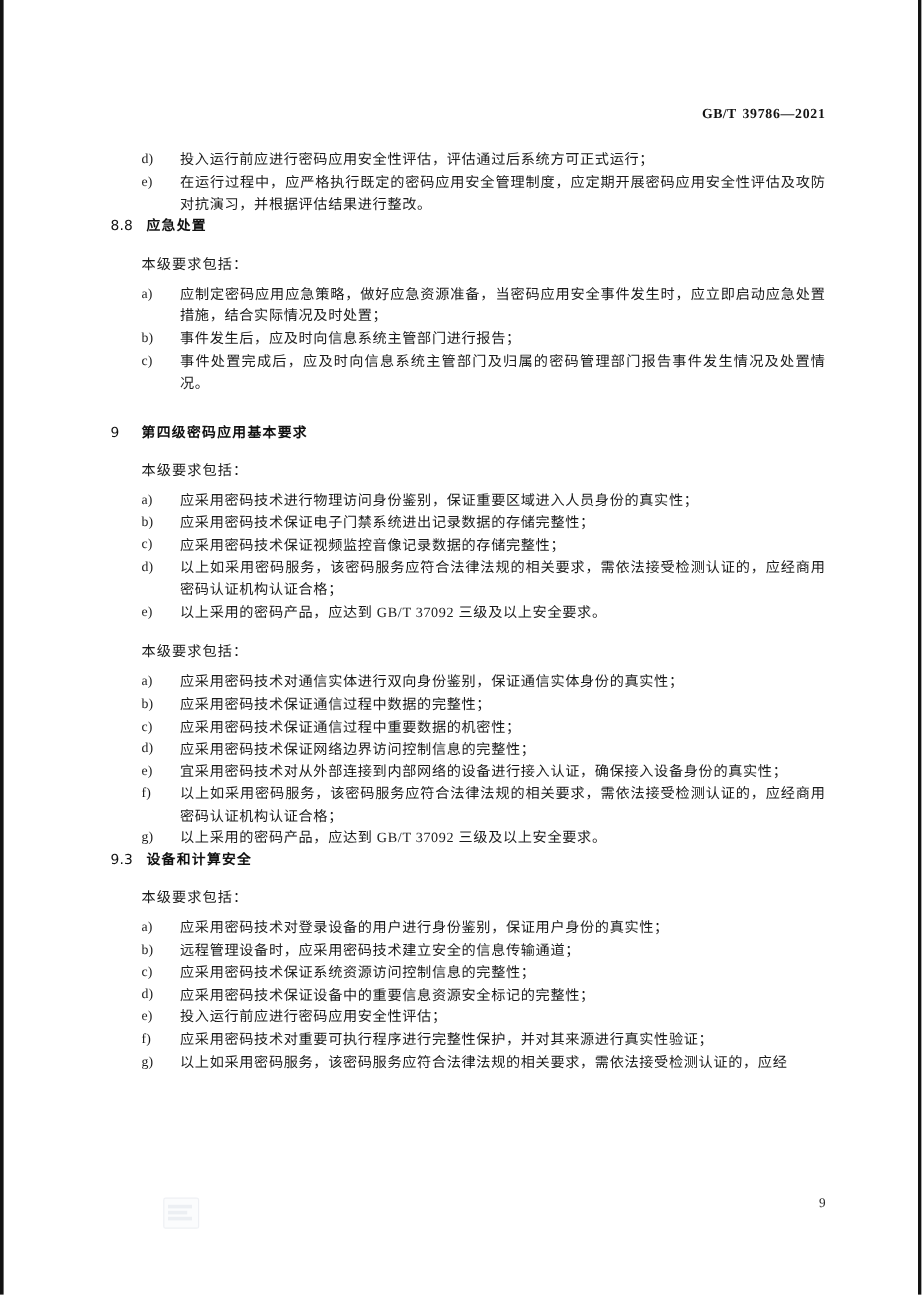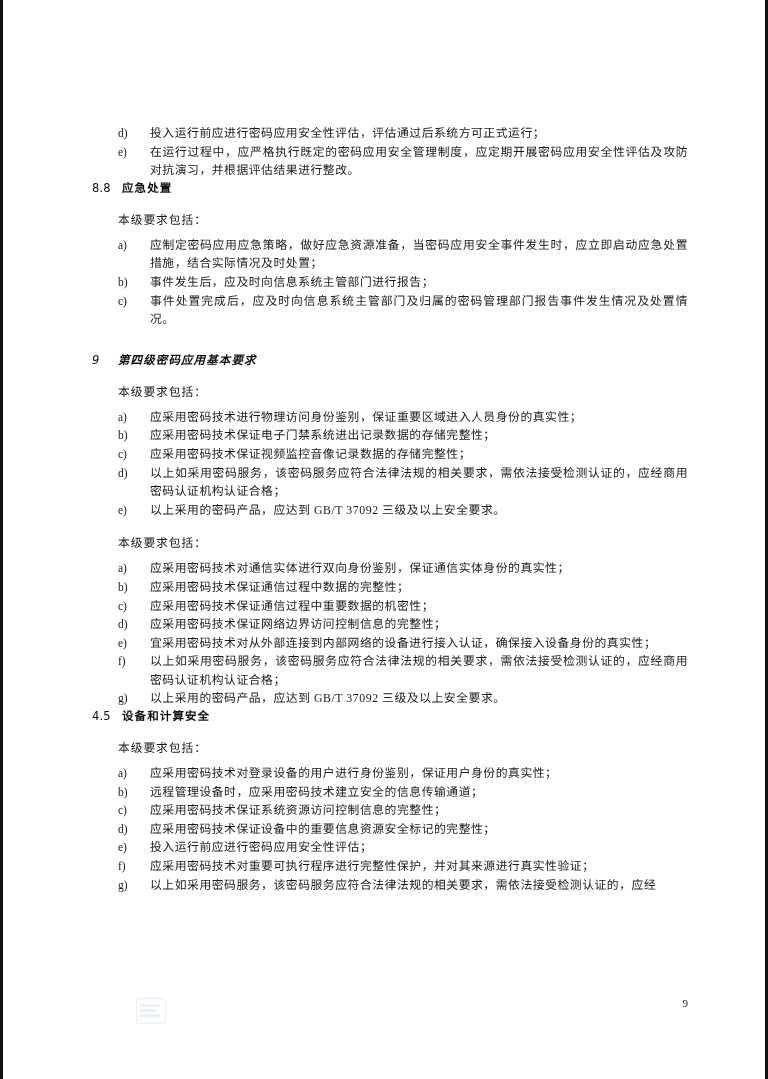--- a/index.html
+++ b/index.html
@@ -52,21 +52,21 @@
   }
   
   .clause {
     font-family: "DejaVu Sans", "Liberation Sans", sans-serif;
     font-weight: bold;
     font-size: 11.5px;
     color: #111111;
     line-height: 16px;
     white-space: nowrap;
   }
-  .clause.level1 { margin-left: 4px; margin-top: 23px; margin-bottom: 0; font-style: italic; }
+  .clause.level1 { margin-left: 4px; margin-top: 23px; margin-bottom: 0; }
   .clause.level2 { margin-left: 4px; margin-bottom: 0; }
   .clause .num {
     display: inline-block;
     font-family: "DejaVu Sans", "Liberation Sans", sans-serif;
     font-weight: normal;
     letter-spacing: 0.2px;
   }
   .clause.level1 .num { width: 26px; }
   .clause.level2 .num { width: 30px; }
   .clause .ttl { font-weight: bold; letter-spacing: 1.1px; }
@@ -145,20 +145,23 @@
   .watermark .wm-bar.b1 { top: 6px;  width: 20px; }
   .watermark .wm-bar.b2 { top: 11px; width: 16px; }
   .watermark .wm-bar.b3 { top: 16px; width: 20px; }
 </style>
 </head>
 <body>
 
 <div class="page">
   <div class="page-inner">
 
+    <div class="running-head">
+      <span>GB/T</span><span class="std-num">39786—2021</span>
+    </div>
 
     <div class="flow">
 
       <ol class="alpha" id="continued-list">
           <li>
             <span class="marker">d)</span>
             <span class="txt">投入运行前应进行密码应用安全性评估，评估通过后系统方可正式运行；</span>
           </li>
           <li>
             <span class="marker">e)</span>
@@ -231,21 +234,21 @@
             </li>
             <li>
               <span class="marker">f)</span>
               <span class="txt">以上如采用密码服务，该密码服务应符合法律法规的相关要求，需依法接受检测认证的，应经商用密码认证机构认证合格；</span>
             </li>
             <li>
               <span class="marker">g)</span>
               <span class="txt">以上采用的密码产品，应达到 GB/T 37092 三级及以上安全要求。</span>
             </li>
           </ol>
-          <div class="clause level2"><span class="num">4.5</span><span class="ttl">设备和计算安全</span></div>
+          <div class="clause level2"><span class="num">9.3</span><span class="ttl">设备和计算安全</span></div>
           <div class="leadin">本级要求包括：</div>
           <ol class="alpha">
             <li>
               <span class="marker">a)</span>
               <span class="txt">应采用密码技术对登录设备的用户进行身份鉴别，保证用户身份的真实性；</span>
             </li>
             <li>
               <span class="marker">b)</span>
               <span class="txt">远程管理设备时，应采用密码技术建立安全的信息传输通道；</span>
             </li>

